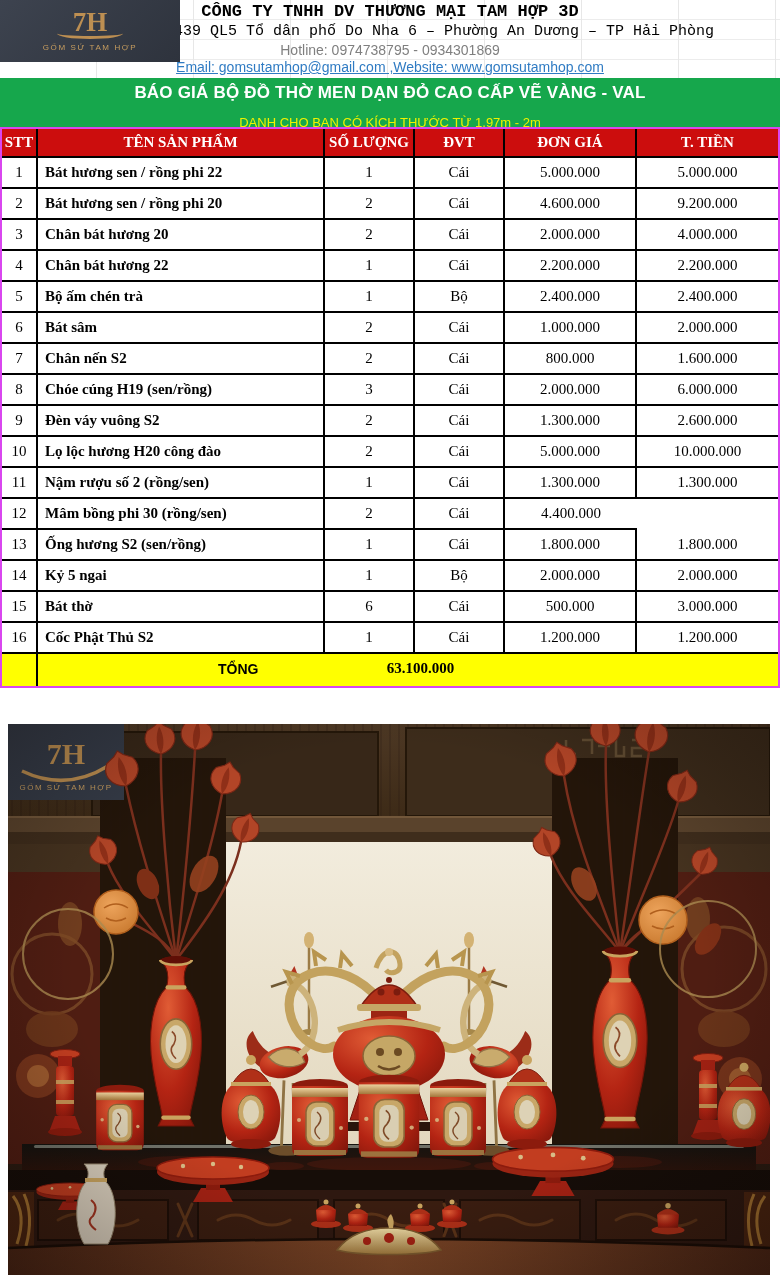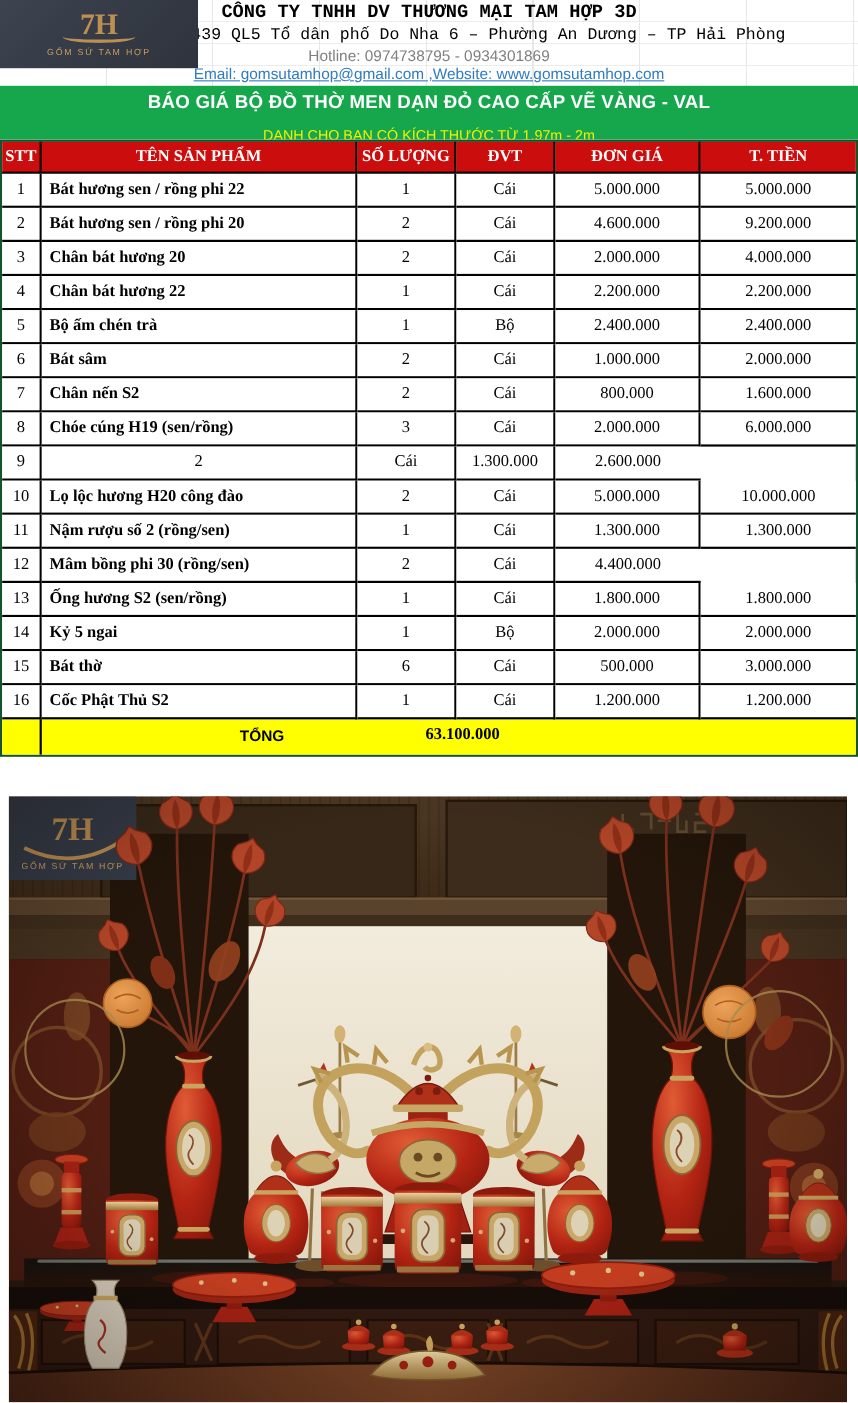--- a/index.html
+++ b/index.html
@@ -22,21 +22,21 @@
   .hotline{top:42px;font-size:14px;font-family:"Liberation Sans",sans-serif;color:#7f7f7f;}
   .contact{top:59px;font-size:14px;font-family:"Liberation Sans",sans-serif;color:#2f7bc3;text-decoration:underline;cursor:pointer;}
 
   
   .banner{position:absolute;left:0;top:78px;width:780px;height:49px;background:#16a74c;text-align:center;
           font-family:"Liberation Sans",sans-serif;}
   .banner .t1{padding-top:5px;font-size:17px;font-weight:bold;color:#fff;letter-spacing:.2px;}
   .banner .t2{font-size:13px;font-weight:normal;color:#eef200;margin-top:12px;}
 
   
-  .ptable{position:absolute;left:0;top:127px;width:780px;box-sizing:border-box;border:2px solid #14532d;background:#fff;}
+  .ptable{position:absolute;left:0;top:127px;width:780px;box-sizing:border-box;border:2px solid #d946ef;background:#fff;}
   .trow,.hrow,.srow{display:grid;grid-template-columns:36px 287px 90px 90px 132px 141px;}
   .hrow .cell{height:29px;background:#cc0d0d;color:#fff;font-weight:bold;font-size:15px;}
   .trow .cell{height:31px;font-size:15px;background:#fff;}
   .cell{display:flex;align-items:center;justify-content:center;border-right:2px solid #000;border-bottom:2px solid #000;
         box-sizing:border-box;overflow:hidden;white-space:nowrap;}
   .cell:last-child{border-right:none;}
   .trow:last-of-type .cell{border-bottom:2px solid #000;}
   .cell.c1{justify-content:flex-start;padding-left:7px;font-weight:bold;}
   .srow{grid-template-columns:36px 287px 453px;background:#ffff00;}
   .srow .scell{height:32px;display:flex;align-items:center;justify-content:center;border-right:2px solid #000;box-sizing:border-box;}
@@ -140,20 +140,21 @@
         <div class="trow">
           <div class="cell c0">8</div>
           <div class="cell c1">Chóe cúng H19 (sen/rồng)</div>
           <div class="cell c2">3</div>
           <div class="cell c3">Cái</div>
           <div class="cell c4">2.000.000</div>
           <div class="cell c5">6.000.000</div>
         </div>
         <div class="trow">
           <div class="cell c0">9</div>
+          <div class="cell c1">Đèn váy vuông S2</div>
           <div class="cell c2">2</div>
           <div class="cell c3">Cái</div>
           <div class="cell c4">1.300.000</div>
           <div class="cell c5">2.600.000</div>
         </div>
         <div class="trow">
           <div class="cell c0">10</div>
           <div class="cell c1">Lọ lộc hương H20 công đào</div>
           <div class="cell c2">2</div>
           <div class="cell c3">Cái</div>

